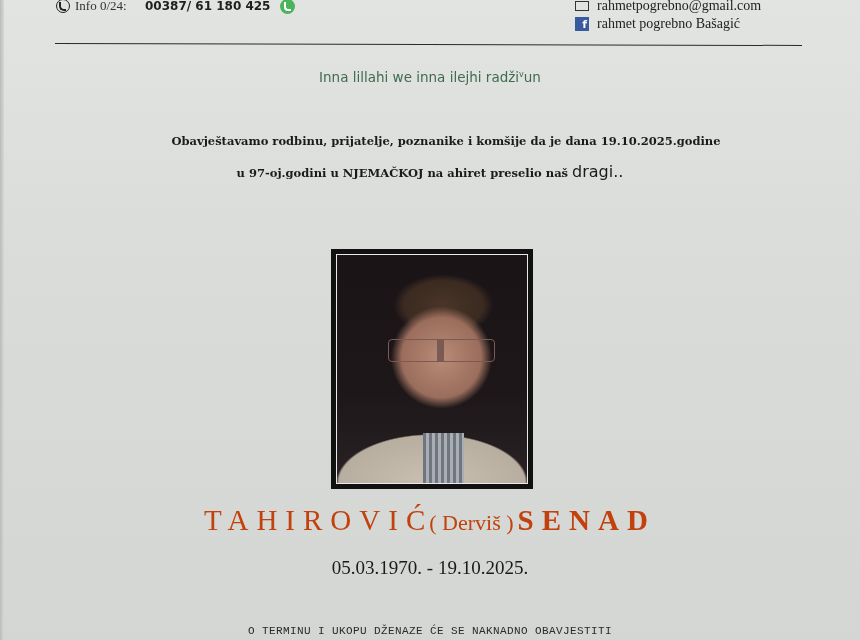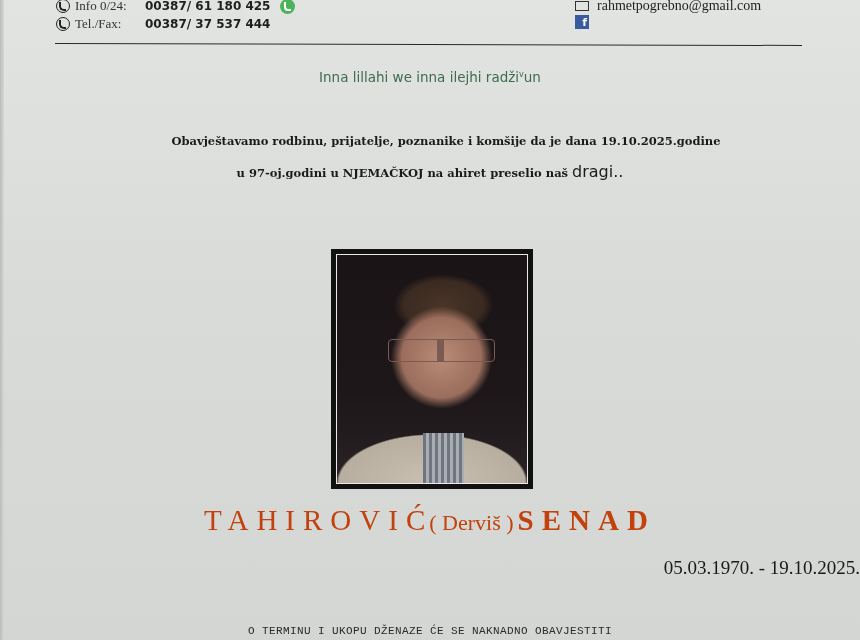--- a/index.html
+++ b/index.html
@@ -91,54 +91,50 @@
       background: linear-gradient(90deg, transparent 46%, #7a5a52 46% 52%, transparent 52%);
     }
     .name {
       position: absolute; left: 0; width: 860px; top: 504px; text-align: center;
       font-family: "Liberation Serif", serif; color: #c2410c; white-space: nowrap;
     }
     .name .big { font-size: 29px; letter-spacing: 8px; }
     .name .big.last { font-weight: bold; }
     .name .nick { font-size: 22px; letter-spacing: 0; margin: 0 4px 0 -4px; }
     .dates {
-      position: absolute; left: 0; width: 860px; top: 557px; text-align: right;
+      position: absolute; left: 0; width: 860px; top: 557px; text-align: center;
       font-family: "Liberation Serif", serif; font-size: 19px; color: #1a1a1a;
     }
     .footer-note {
       position: absolute; left: 0; width: 860px; top: 625px; text-align: center;
       font-family: "Liberation Mono", monospace; font-size: 11px; color: #2a2a2a; letter-spacing: 0.4px;
     }
   </style>
 </head>
 <body>
 
 <div class="paper-edge"></div>
 
 <div class="header-left">
   <div class="hrow">
     <span class="phone-icon"></span>
     <span class="hlabel">Info 0/24:</span>
     <span class="hvalue">00387/ 61 180 425</span>
     <span class="wa-icon"></span>
   </div>
-  <div class="hrow">
-    <span class="phone-icon"></span>
-    <span class="hlabel">Tel./Fax:</span>
-    <span class="hvalue">00387/ 37 537 444</span>
-  </div>
 </div>
 
 <div class="header-right">
   <div class="hrow">
     <span class="mail-icon"></span>
     <span>rahmetpogrebno@gmail.com</span>
   </div>
   <div class="hrow">
     <span class="fb-icon">f</span>
+    <span>rahmet pogrebno Bašagić</span>
   </div>
 </div>
 
 <div class="divider"></div>
 
 <div class="prayer"><span>Inna lillahi we inna ilejhi radži</span><sup>v</sup><span>un</span></div>
 
 <div class="announce a1">Obavještavamo rodbinu, prijatelje, poznanike i komšije da je dana 19.10.2025.godine</div>
 <div class="announce a2"><span>u 97-oj.godini u NJEMAČKOJ na ahiret preselio naš</span> <span class="small">dragi..</span></div>
 

